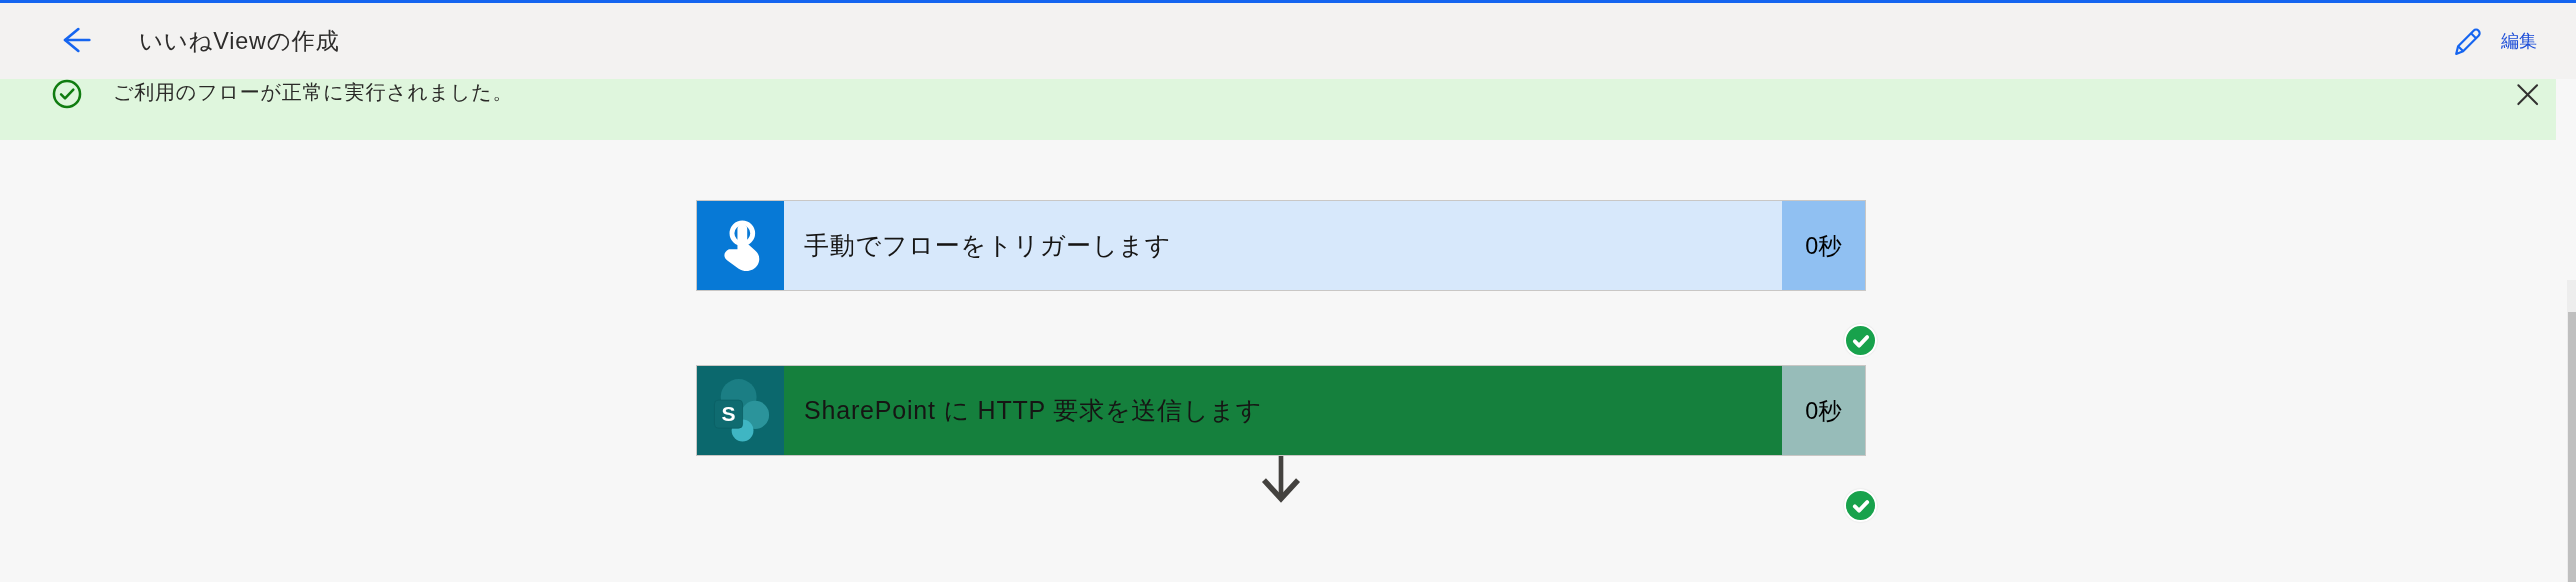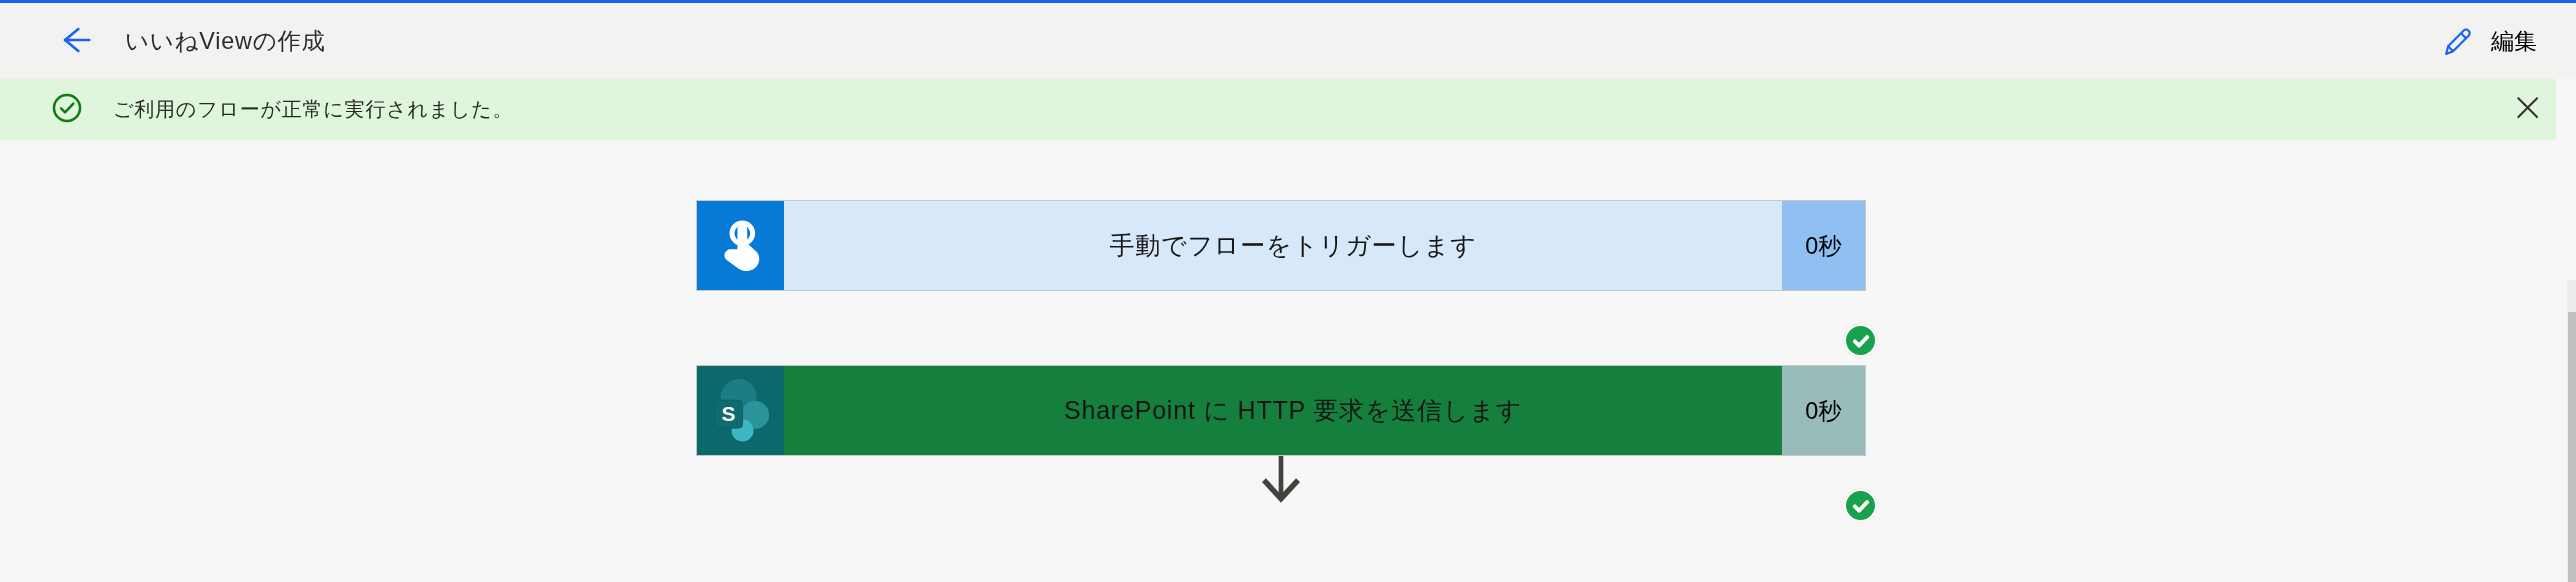--- a/index.html
+++ b/index.html
@@ -9,44 +9,44 @@
     background:#f7f7f7; position:relative; color:#2b2a29;
   }
   
   .topline { position:absolute; left:0; top:0; width:2576px; height:3.1px; background:#1565f0; }
   
   .header {
     position:absolute; left:0; top:3.1px; width:2576px; height:76px;
     background:#f3f2f1; display:flex; align-items:center; padding:0 39px 0 57px;
   }
   .back-btn { width:37px; height:37px; display:flex; align-items:center; justify-content:center; cursor:pointer; background:none; border:none; }
-  .page-title { font-size:23.4px; color:#2d2c2b; margin-left:31px; letter-spacing:0.8px;text-align:center; }
+  .page-title { font-size:23.4px; color:#2d2c2b; margin-left:45px; letter-spacing:0.8px;text-align:center; }
   .header-spacer { flex:1; }
   .edit-btn { display:flex; align-items:center; gap:17px; cursor:pointer; background:none; border:none; }
-  .edit-label { font-size:23px; color:#000000; }
+  .edit-label { font-size:18px; color:#1d4ed8; }
   
   .banner {
     position:absolute; left:0; top:79px; width:2556px; height:61px;
-    background:#dff6dd; display:flex; align-items:center; padding:0 11px 0 52px;
+    background:#dff6dd; display:flex; align-items:flex-start; padding:0 11px 0 52px;
   }
   .banner-msg { font-size:20px; color:#2a2927; margin-left:31px; letter-spacing:0.8px; }
   .banner-spacer { flex:1; }
   .banner-close { width:34px; height:34px; display:flex; align-items:center; justify-content:center; cursor:pointer; background:none; border:none; }
   
   .canvas { position:absolute; left:0; top:140px; width:2576px; height:443px; background:#f7f7f7; }
   .step-card {
     position:absolute; left:696px; width:1170px; height:91px;
     border:1.6px solid #c9c7c5; display:flex; align-items:stretch;
   }
   .card-trigger { top:60px; }   
   .card-action  { top:225px; }  
   .step-icon { width:87px; flex:0 0 87px; display:flex; align-items:center; justify-content:center; }
   .icon-trigger { background:#0779d6; }
   .icon-sharepoint { background:#0b686d; }
-  .step-body { flex:1; display:flex; align-items:center; padding-left:20px;justify-content:center; }
+  .step-body { flex:1; display:flex; align-items:center; padding-left:20px; }
   .body-trigger { background:#d7e8fb; }
   .body-action { background:#15803d; }
   .step-title { font-size:25px; color:#161514; letter-spacing:0.8px; }
   .step-duration { width:83px; flex:0 0 83px; display:flex; align-items:center; justify-content:center; font-size:23.4px; color:#000000; }
   .dur-trigger { background:#90c0f2; }
   .dur-action { background:#97bcb9; }
   .status-badge {
     position:absolute; width:33px; height:33px; border-radius:50%;
     background:#18a24c; border:2.3px solid #fff; display:flex; align-items:center; justify-content:center;
     box-shadow:0 0 1.6px rgba(0,0,0,.15);

